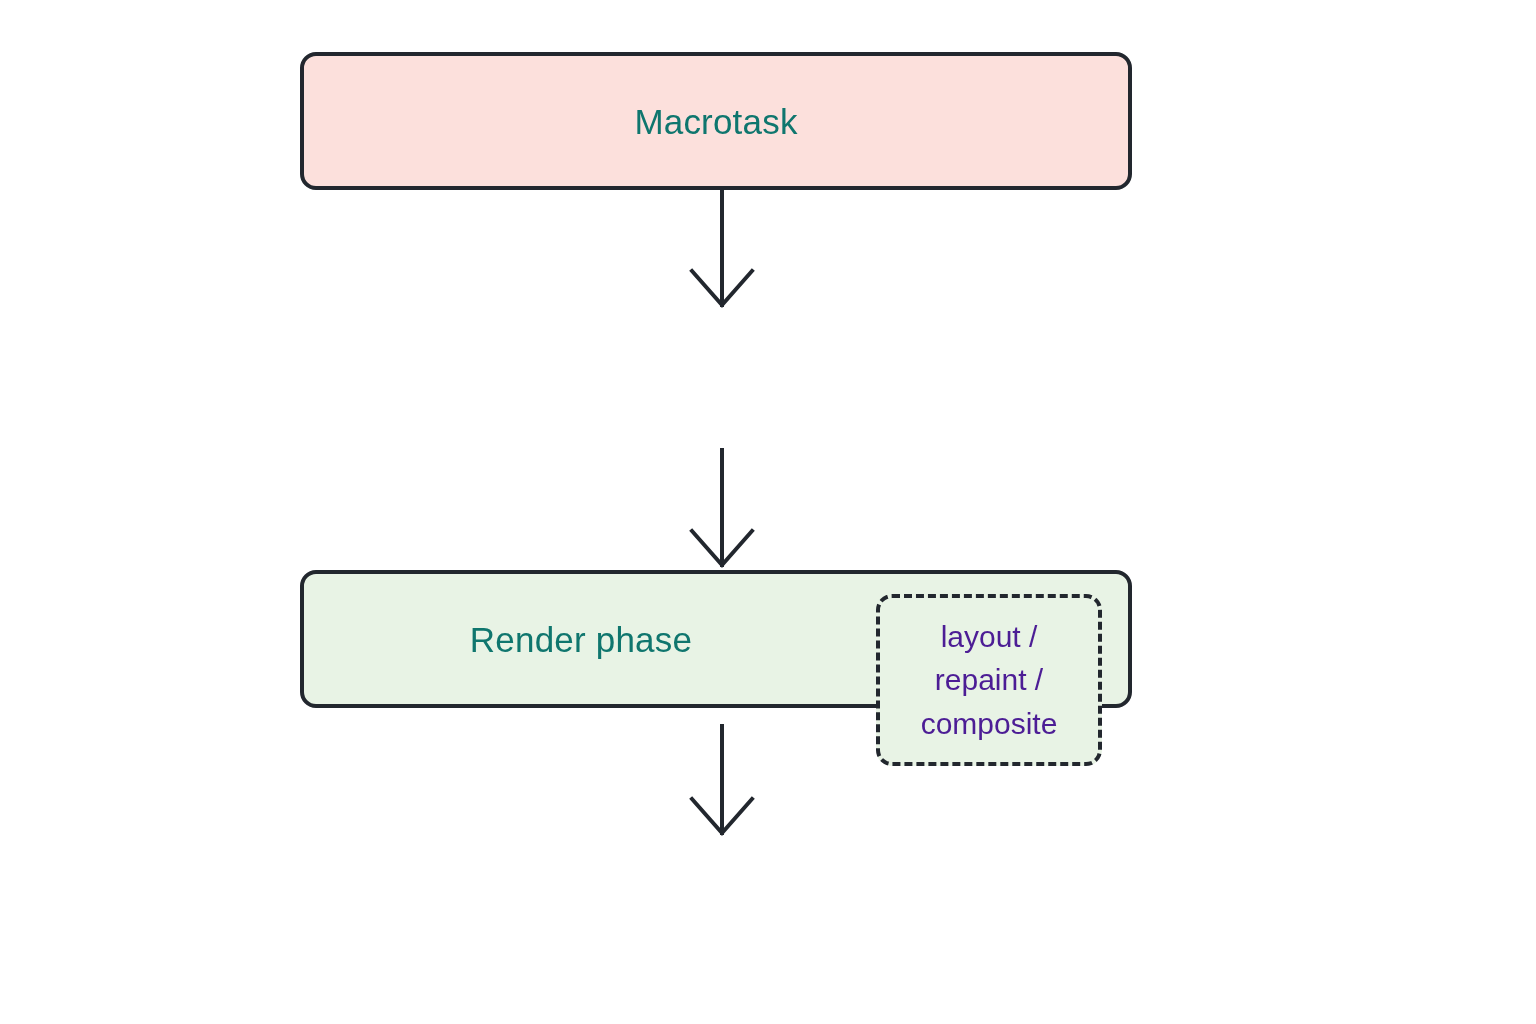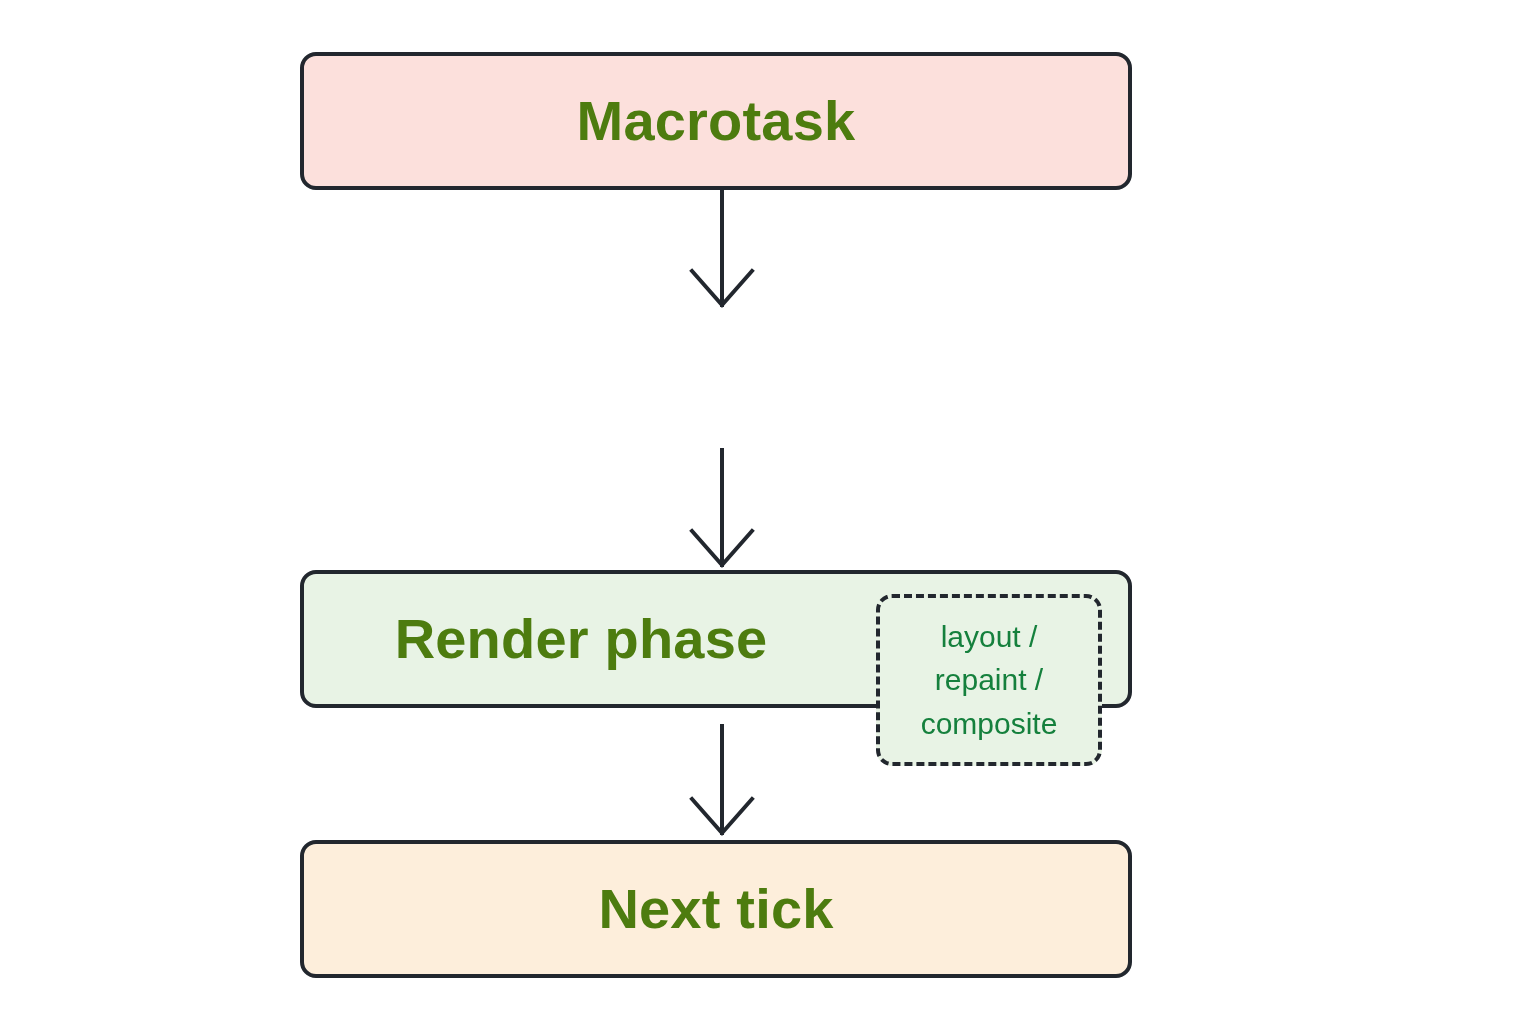--- a/index.html
+++ b/index.html
@@ -28,23 +28,23 @@
     width: 832px;
     height: 138px;
     box-sizing: border-box;
     border: 4px solid #22272e;
     border-radius: 16px;
     display: flex;
     align-items: center;
     justify-content: center;
   }
   .node-label {
-    font-size: 56px;
-    font-weight: 700;
-    color: #4d7c0f;
+    font-size: 35px;
+    font-weight: 400;
+    color: #0f766e;
     letter-spacing: 0.2px;
     line-height: 1;
     white-space: nowrap;
   }
 
   .node--macrotask  { top: 52px;  background: #fce0dc; }
   .node--microtasks { top: 312px; background: #dfeafa; }
   .node--render     { top: 570px; background: #e8f3e5; }
   .node--nexttick   { top: 840px; background: #fdeedb; }
 
@@ -69,21 +69,21 @@
     background: #e8f3e5;
     display: flex;
     flex-direction: column;
     align-items: center;
     justify-content: center;
     z-index: 5;
   }
   .annotation-line {
     font-size: 30px;
     font-weight: 400;
-    color: #15803d;
+    color: #4c1d95;
     line-height: 1.45;
     white-space: nowrap;
     text-align: center;
   }
 
   
   .connector {
     position: absolute;
     left: 0;
     top: 0;
@@ -132,17 +132,14 @@
   <div class="node node--render">
     <span class="node-label">Render phase</span>
   </div>
 
   <div class="annotation">
     <span class="annotation-line">layout /</span>
     <span class="annotation-line">repaint /</span>
     <span class="annotation-line">composite</span>
   </div>
 
-  <div class="node node--nexttick">
-    <span class="node-label">Next tick</span>
-  </div>
 
 </div>
 
 </body></html>

